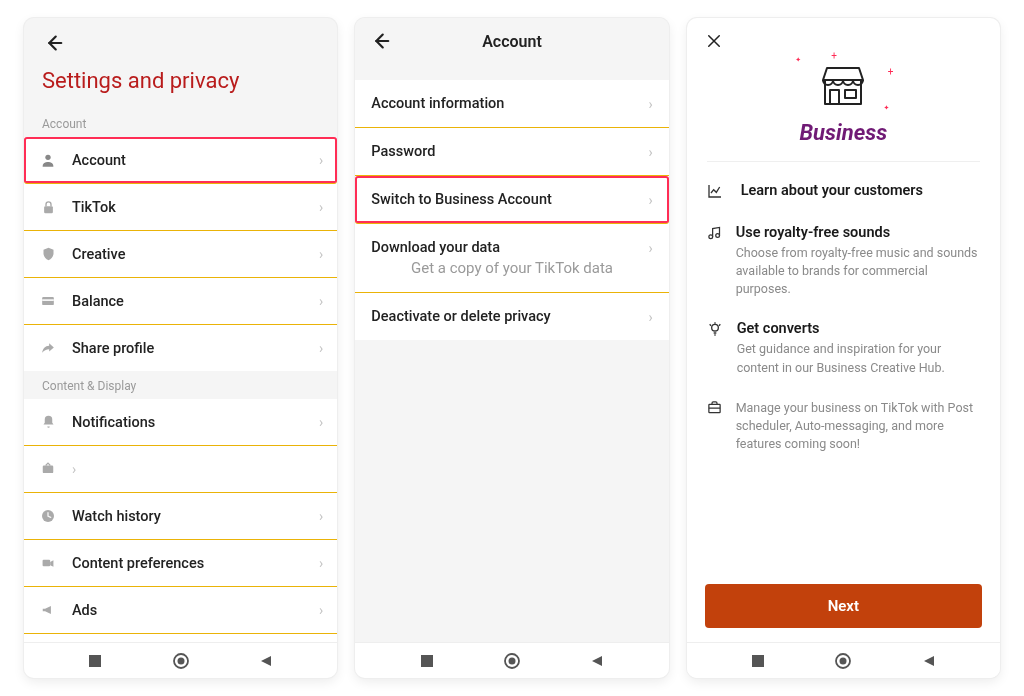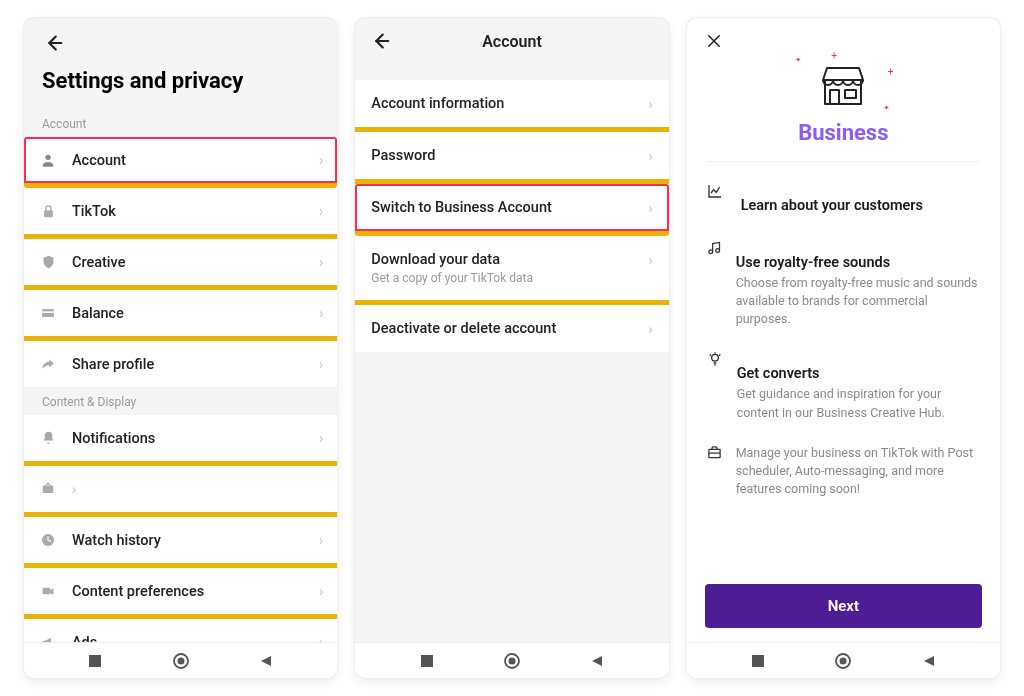--- a/index.html
+++ b/index.html
@@ -32,70 +32,70 @@
     display: flex;
     justify-content: space-evenly;
     align-items: center;
   }
   .nav-bar .navitem { width: 28px; height: 28px; display:flex; align-items:center; justify-content:center; }
   
   .header-row { padding: 14px 18px 8px; display:flex; align-items:center; }
   .back-arrow { font-size: 22px; font-weight: 600; }
   .title-big {
     font-size: 22px;
-    font-weight: 700;
-    color: #000000;
+    font-weight: 400;
+    color: #b91c1c;
     padding: 6px 18px 16px;
   }
   .section-label {
     font-size: 12px;
     color: #9a9a9a;
     padding: 8px 18px 6px;
   }
   .group { background: #fff; }
   .list-item {
     display: flex;
     align-items: center;
     padding: 13px 14px;
-    border-bottom: 5px solid #eab308;
+    border-bottom: 1px solid #eab308;
     position: relative;
   }
   .list-item:last-child { border-bottom: none; }
   .list-item .icon {
     width: 20px; height: 20px; margin-right: 14px;
     color: #888; display:flex; align-items:center; justify-content:center;
     font-size: 15px;
   }
   .list-item .label { font-size: 14.5px; color: #222; flex:1; font-weight:500;}
   .list-item .chev { color:#c4c4c4; font-size:14px;}
   .highlight-box {
     box-shadow: inset 0 0 0 2px #ff2d55;
     border-radius: 3px;
   }
   
   .header2 { display:flex; align-items:center; padding:12px 14px; background:#f5f5f5;}
   .header2 .title-center { flex:1; text-align:center; font-weight:600; font-size:16px; color:#222; margin-left:-22px;}
   .list2 .list-item { padding: 15px 16px; }
-  .list-item .sub { font-size:12px; color:#9a9a9a; margin-top:3px;}
+  .list-item .sub { font-size:15px; color:#9a9a9a; margin-top:3px;text-align:center;}
   .list-item-col { display:block; }
   .list-item-col .row1 { display:flex; align-items:center;justify-content:center;}
   .list-item-col .row1 .label { flex:1; }
   
   .close-x { padding: 14px 18px 0; font-size: 22px; font-weight:300; cursor:pointer;}
   .biz-hero { text-align:center; padding: 10px 0 16px;}
   .biz-icon-wrap { display:inline-block; position:relative; margin-bottom:8px;}
-  .biz-title { font-size:22px; font-weight:700; color:#8b5cf6; }
+  .biz-title { font-size:22px; font-weight:700; color:#701a75;font-style:italic; }
   .divider { height:1px; background:#efefef; margin:0 20px;}
   .feat-list { padding: 20px 20px 0;}
   .feat-item { display:flex; margin-bottom:22px;}
   .feat-item .ficon { width:20px; margin-right:14px; color:#333; font-size:15px; display:flex; align-items:flex-start; padding-top:1px;}
-  .feat-item .fcontent .ftitle { font-size:14.5px; font-weight:600; color:#1a1a1a; margin-bottom:3px;margin-top:15px;}
+  .feat-item .fcontent .ftitle { font-size:14.5px; font-weight:600; color:#1a1a1a; margin-bottom:3px;}
   .feat-item .fcontent .fdesc { font-size:12.5px; color:#8a8a8a; line-height:1.45;}
   .next-btn {
-    background:#4c1d95; color:#fff; text-align:center;
+    background:#c2410c; color:#fff; text-align:center;
     margin: 0 18px 14px; padding:13px 0; border-radius:4px;
     font-size:15px; font-weight:600; cursor:pointer;
   }
   .sparkle { position:absolute; color:#fe2c55; font-size:10px;}
   svg { display:block; }
 </style>
 </head>
 <body>
 
 <div class="phone">
@@ -265,21 +265,21 @@
         <span class="chev">›</span>
       </div>
       <div class="list-item list-item-col">
         <div class="row1">
           <span class="label">Download your data</span>
           <span class="chev">›</span>
         </div>
         <div class="sub">Get a copy of your TikTok data</div>
       </div>
       <div class="list-item">
-        <span class="label">Deactivate or delete account</span>
+        <span class="label">Deactivate or delete privacy</span>
         <span class="chev">›</span>
       </div>
     </div>
   </div>
   <div class="nav-bar">
     <span class="navitem">
         <svg width="14" height="14">
           <rect x="1" y="1" width="12" height="12" fill="#555"></rect>
         </svg>
       </span>

